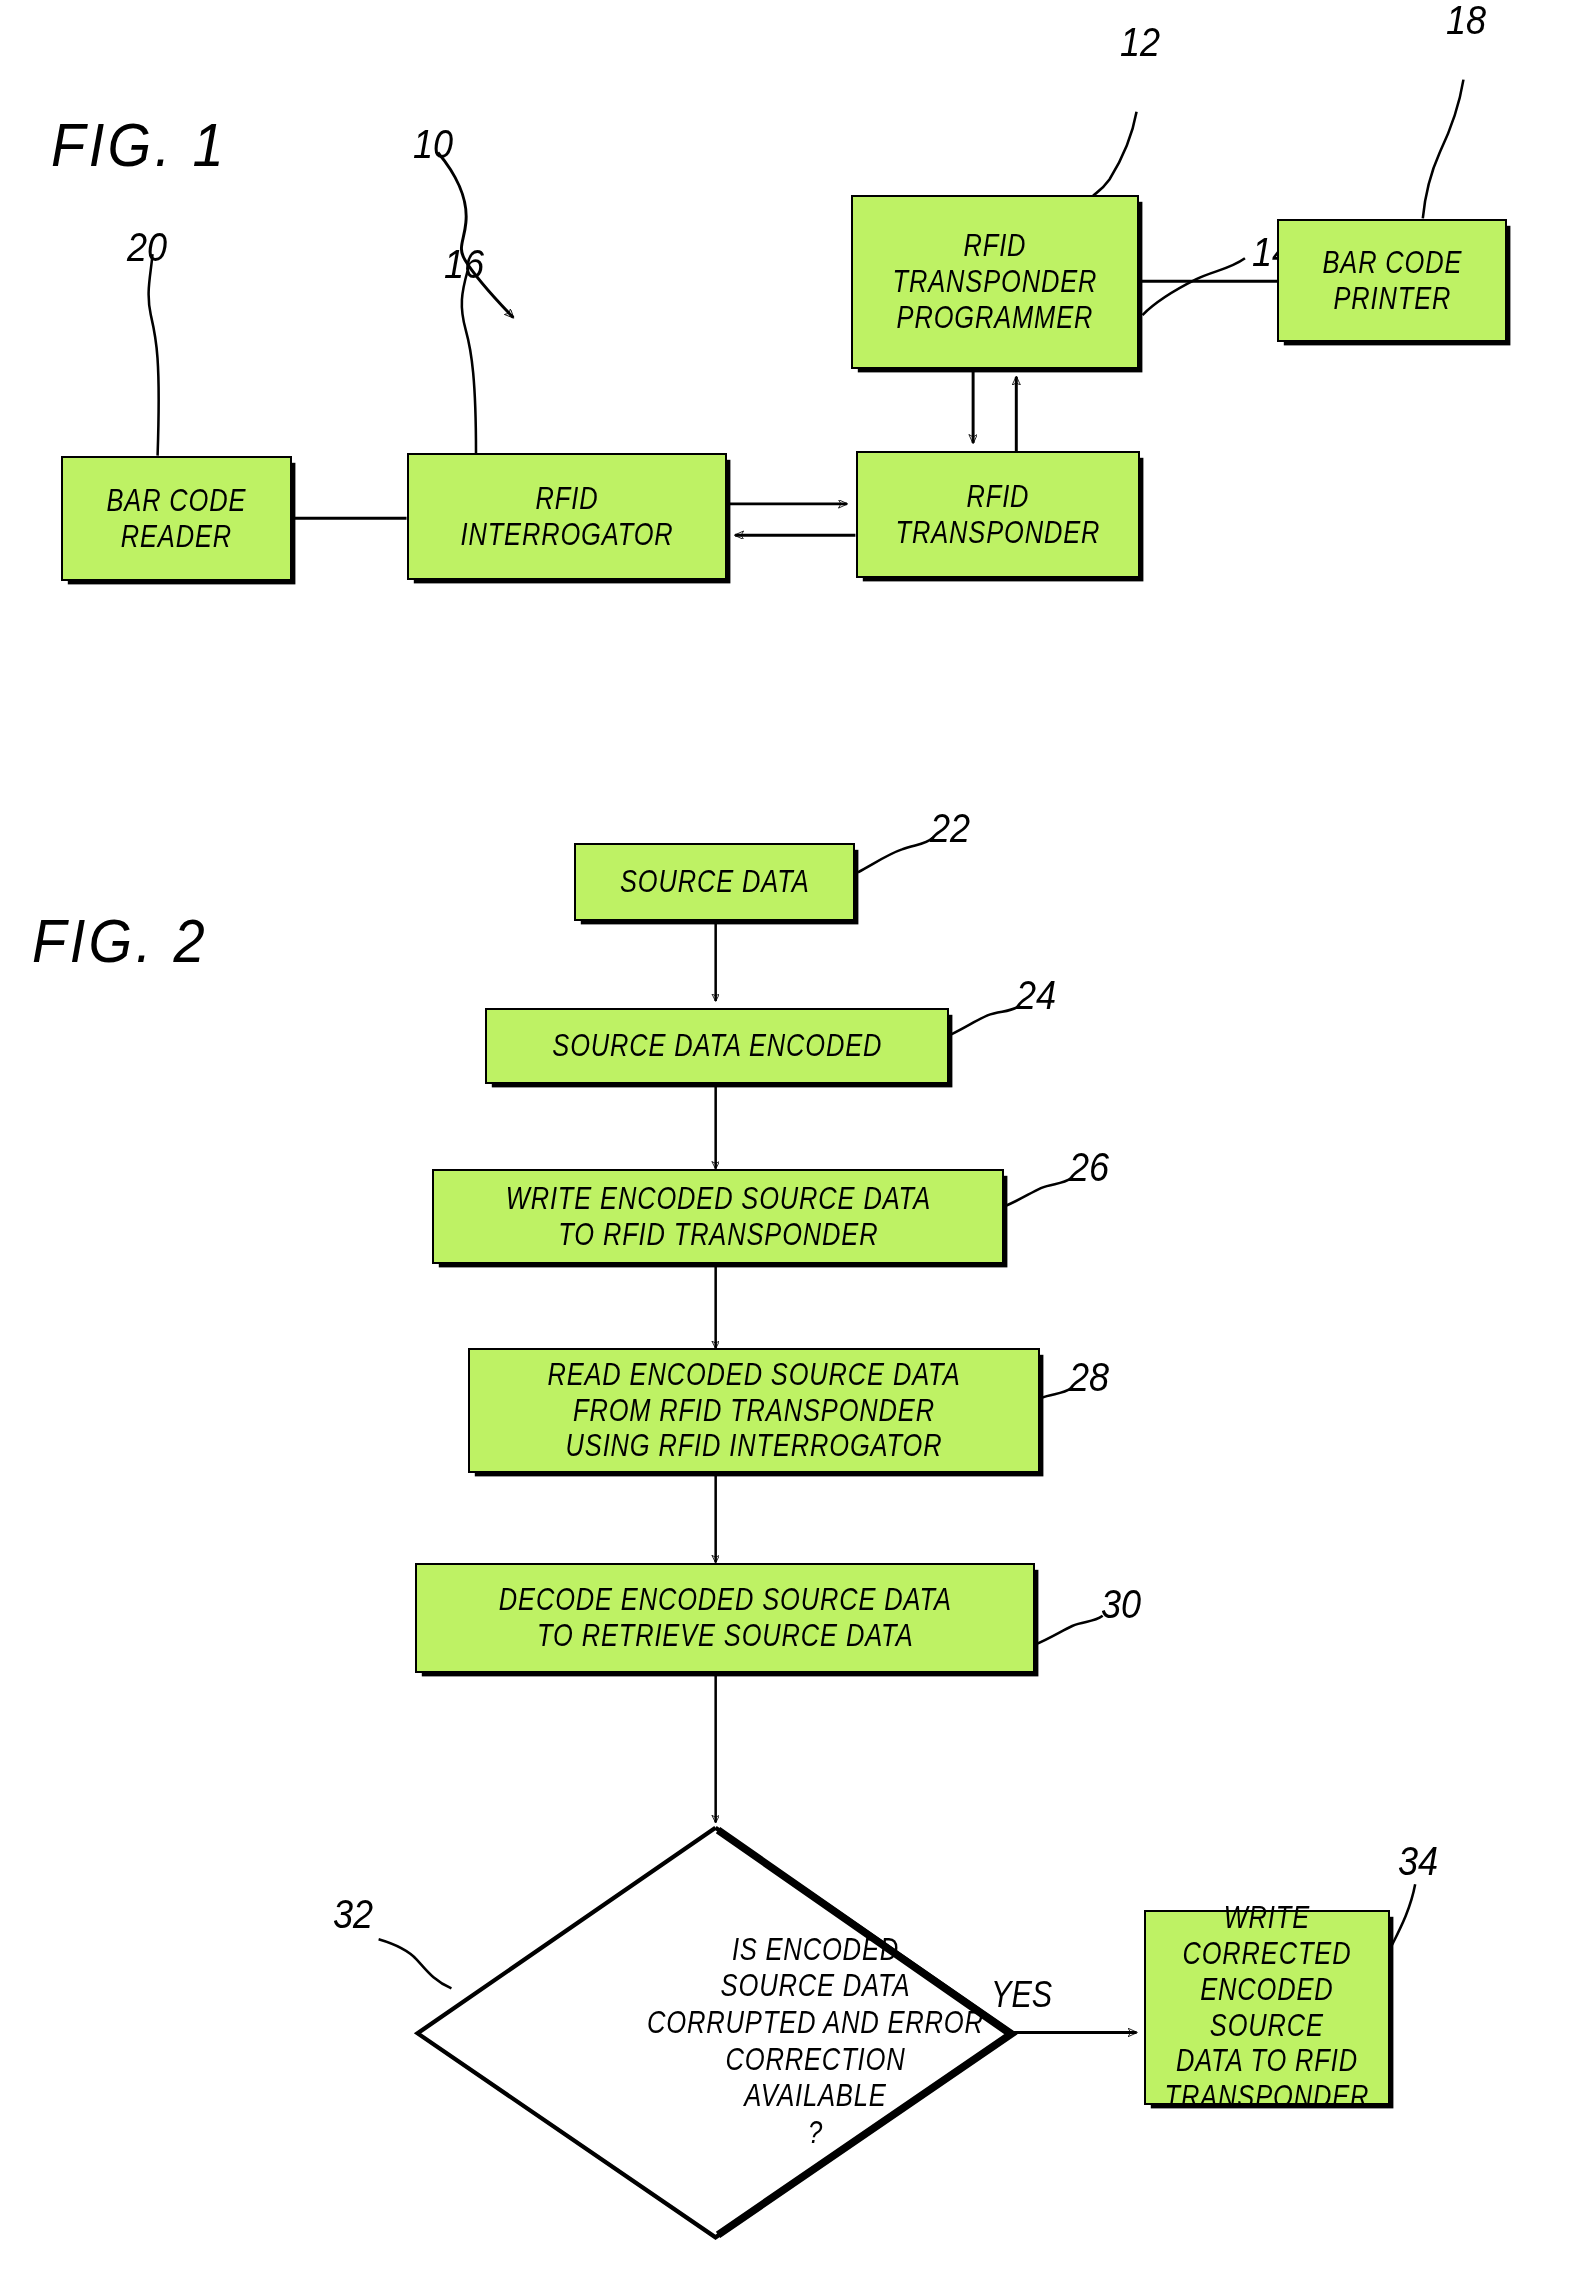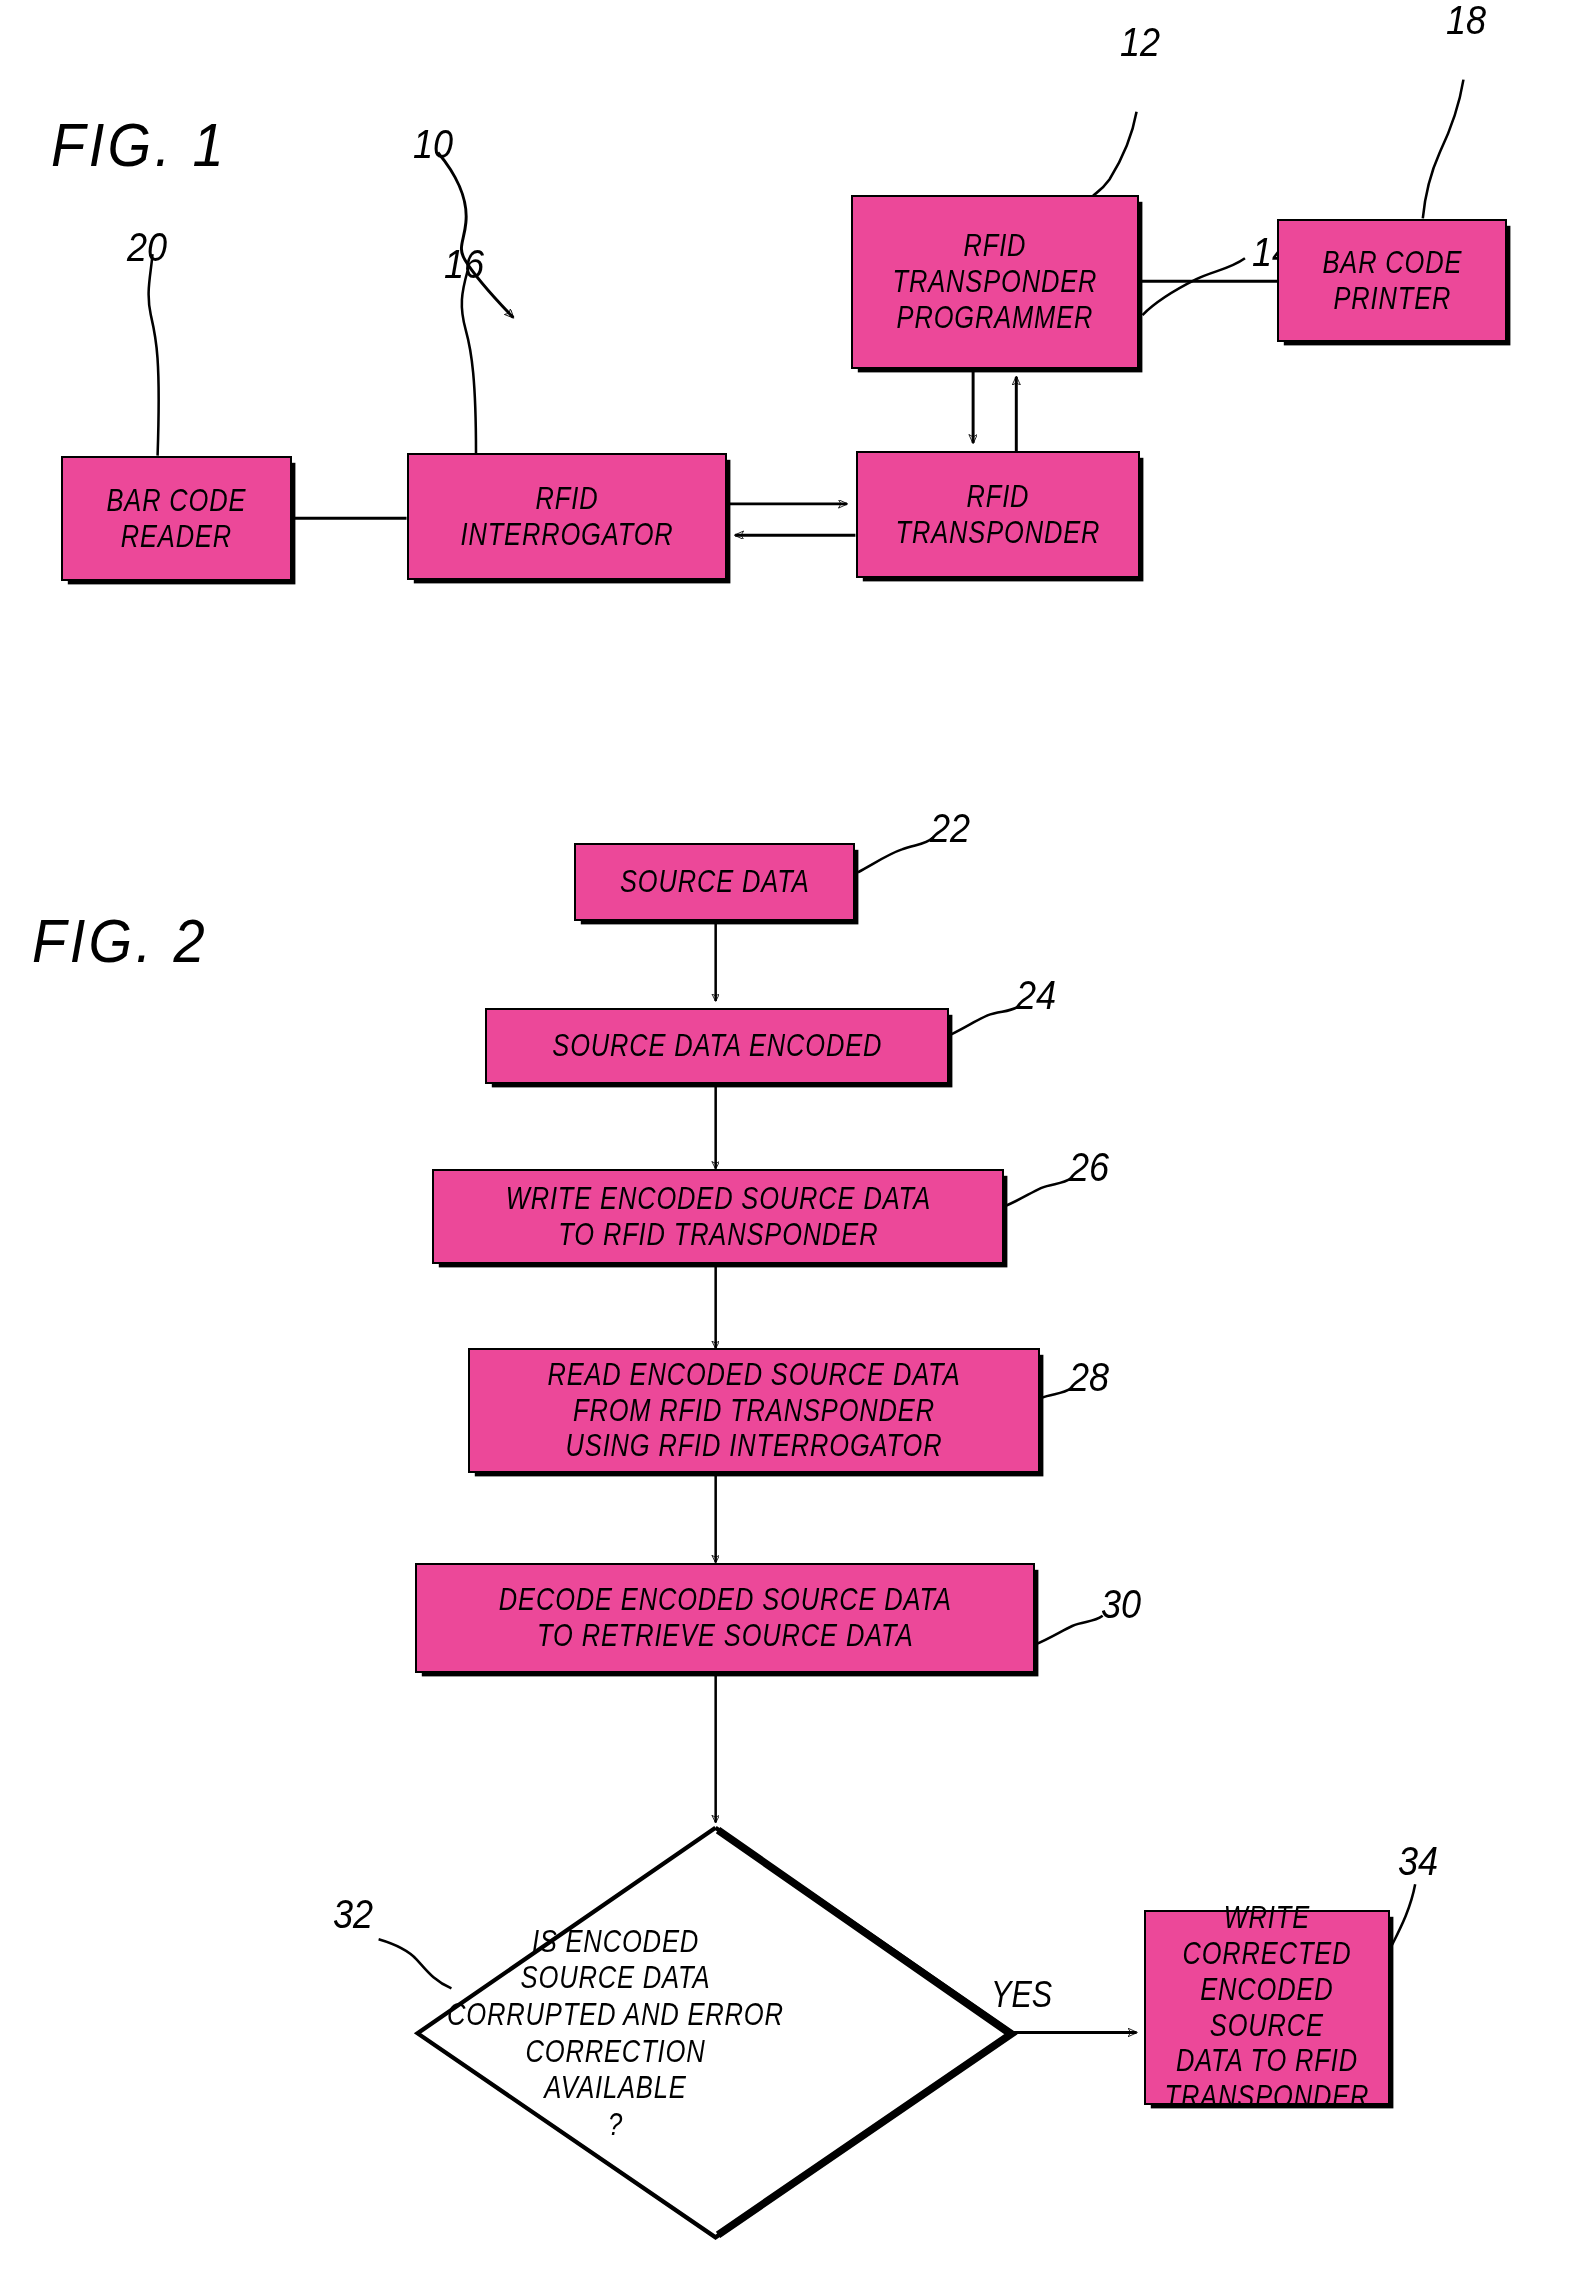--- a/index.html
+++ b/index.html
@@ -28,21 +28,21 @@
     white-space: nowrap;
     transform: scaleX(0.92);
     transform-origin: left center;
   }
 
   
   .block {
     position: absolute;
     box-sizing: border-box;
     border: 2.5px solid #000;
-    background: #ec4899;
+    background: #bef264;
     box-shadow: 5.1px 5.1px 0 -1.7px #000;
     display: flex;
     align-items: center;
     justify-content: center;
   }
   .block .blabel {
     font-family: "Liberation Sans", "DejaVu Sans", sans-serif;
     font-style: italic;
     color: #000;
     text-align: center;
@@ -57,26 +57,26 @@
   .diamond-wrap {
     position: absolute;
   }
   .diamond-wrap svg {
     position: absolute;
     left: 0; top: 0;
     overflow: visible;
   }
   .diamond-text {
     position: absolute;
-    left: 0; top: 0;
+    left: 0; top: 8px;
     width: 100%;
     height: 100%;
     display: flex;
     align-items: center;
-    justify-content: flex-start;
+    justify-content: flex-end;
   }
   .diamond-text span {
     font-family: "Liberation Sans", "DejaVu Sans", sans-serif;
     font-style: italic;
     color: #000;
     text-align: center;
     line-height: 1.2;
     letter-spacing: 0.03em;
     transform: scaleX(0.84);
     white-space: pre-line;

